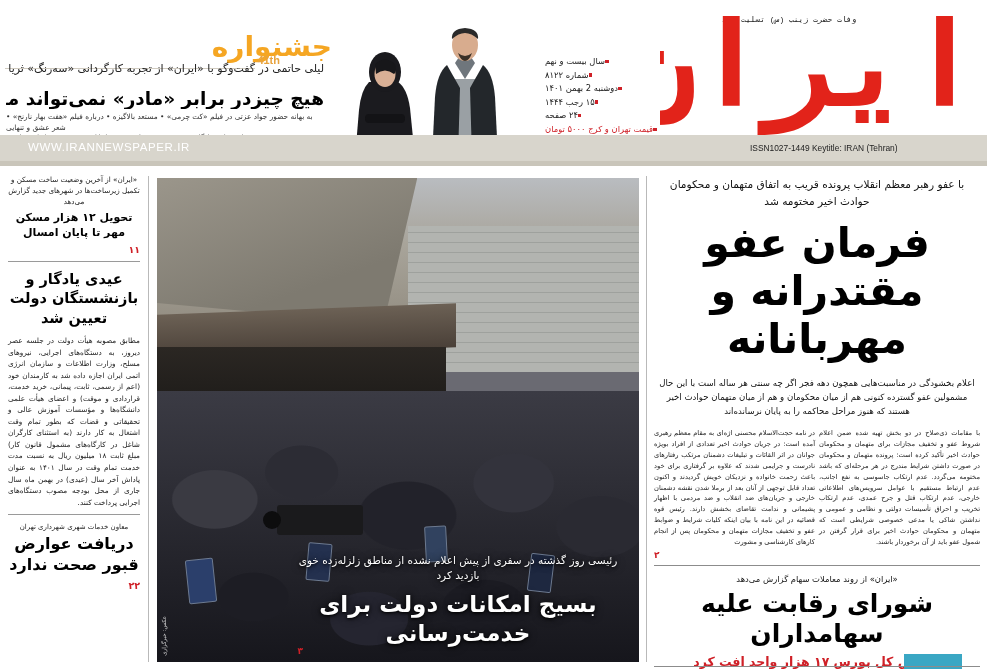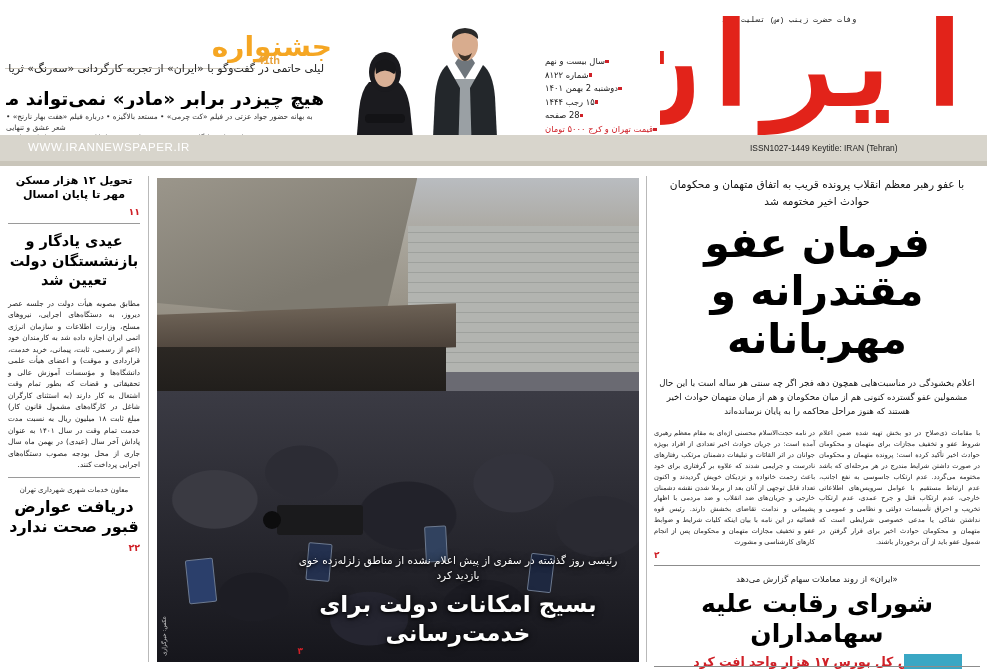--- a/index.html
+++ b/index.html
@@ -561,21 +561,21 @@
           <path d="M33 30 q7 6 14 0 q-3 8 -7 8 q-4 0 -7 -8 z" fill="#3a3027"></path>
         </svg>
       </div>
     </div>
 
     <div class="info">
       <div class="info-item"><span class="bullet"></span><span>سال بیست و نهم</span></div>
       <div class="info-item"><span class="bullet"></span><span>شماره ۸۱۲۲</span></div>
       <div class="info-item"><span class="bullet"></span><span>دوشنبه 2 بهمن ۱۴۰۱</span></div>
       <div class="info-item"><span class="bullet"></span><span>۱۵ رجب ۱۴۴۴</span></div>
-      <div class="info-item"><span class="bullet"></span><span>28 صفحه</span></div>
+      <div class="info-item"><span class="bullet"></span><span>۲۴ صفحه</span></div>
       <div class="info-item price"><span class="bullet"></span><span>قیمت تهران و کرج ۵۰۰۰ تومان</span></div>
       <div class="info-item price"><span class="bullet"></span><span>شهرستان‌ها ۴۰۰۰ تومان</span></div>
     </div>
 
     <div class="nameplate">
       <div class="condolence">وفات حضرت زینب (س) تسلیت باد</div>
       <div class="iran-logo">ایران</div>
     </div>
 
     <div class="gray-strip"></div>
@@ -585,20 +585,21 @@
   </div>
 
   <div class="body-area">
 
     <div class="vrule r1"></div>
     <div class="vrule r2"></div>
 
     <div class="leftcol">
 
       <div>
+        <div class="lc-kicker">«ایران» از آخرین وضعیت ساخت مسکن و تکمیل زیرساخت‌ها در شهرهای جدید گزارش می‌دهد</div>
         <div class="lc-head">تحویل ۱۲ هزار مسکن مهر تا پایان امسال</div>
         <div class="lc-page">۱۱</div>
       </div>
 
       <hr class="hr-lc">
 
       <div>
         <div class="lc-head2">عیدی یادگار و بازنشستگان دولت تعیین شد</div>
         <div class="lc-body">مطابق مصوبه هیأت دولت در جلسه عصر دیروز، به دستگاه‌های اجرایی، نیروهای مسلح، وزارت اطلاعات و سازمان انرژی اتمی ایران اجازه داده شد به کارمندان خود (اعم از رسمی، ثابت، پیمانی، خرید خدمت، قراردادی و موقت) و اعضای هیأت علمی دانشگاه‌ها و مؤسسات آموزش عالی و تحقیقاتی و قضات که بطور تمام وقت اشتغال به کار دارند (به استثنای کارگران شاغل در کارگاه‌های مشمول قانون کار) مبلغ ثابت ۱۸ میلیون ریال به نسبت مدت خدمت تمام وقت در سال ۱۴۰۱ به عنوان پاداش آخر سال (عیدی) در بهمن ماه سال جاری از محل بودجه مصوب دستگاه‌های اجرایی پرداخت کنند.</div>
       </div>

